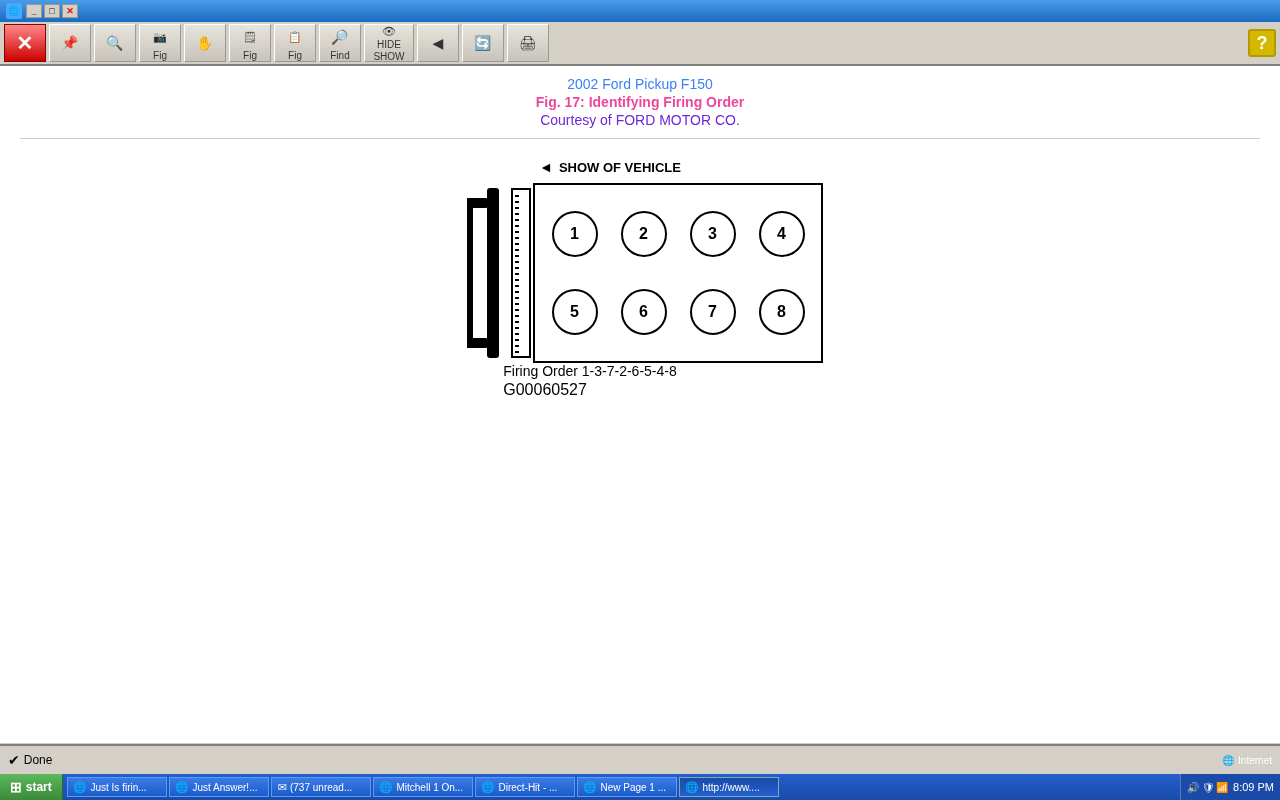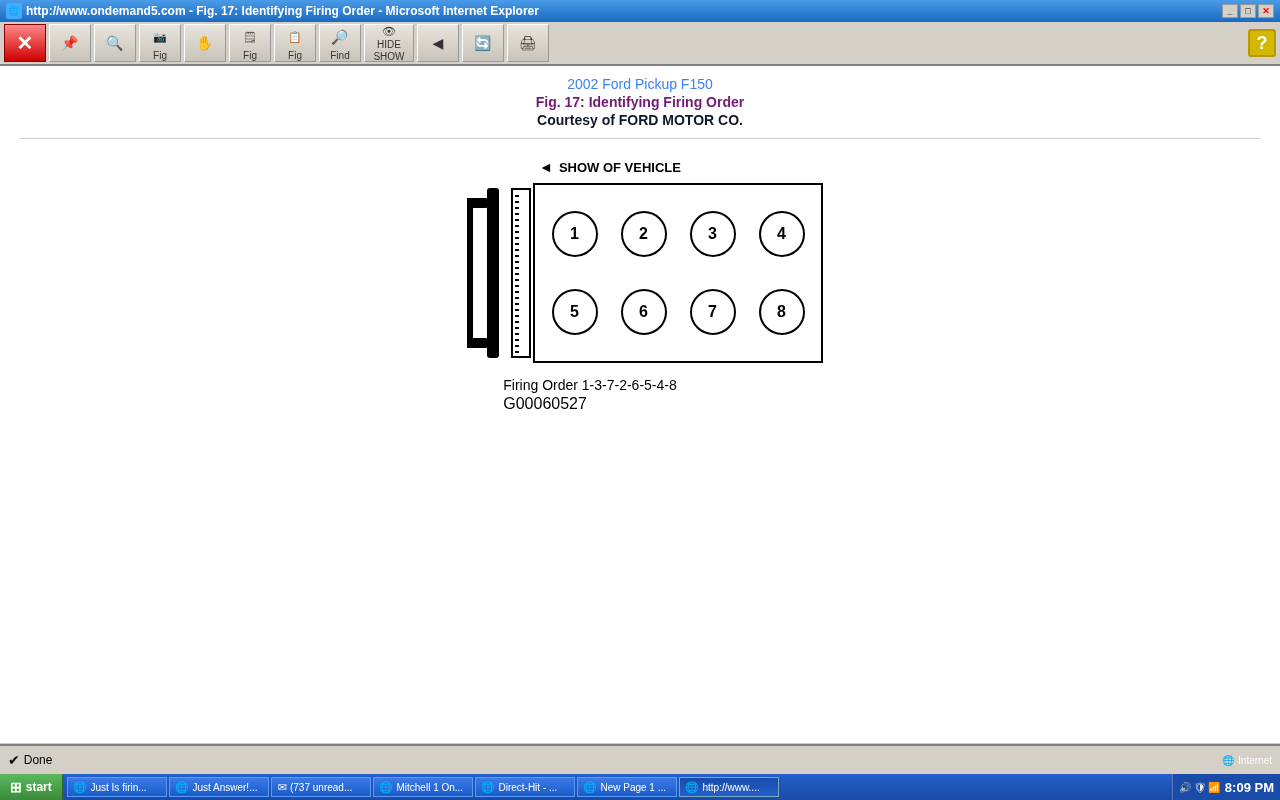--- a/index.html
+++ b/index.html
@@ -70,22 +70,22 @@
       background: #fff;
       height: calc(800px - 22px - 44px - 30px - 26px);
       overflow: auto;
       padding: 10px 20px;
       border-bottom: 1px solid #ccc;
     }
 
     
     .page-header { text-align: center; margin-bottom: 10px; }
     .page-header .title1 { font-size: 14px; font-weight: normal; color: #3b82f6; margin-bottom: 2px; }
-    .page-header .title2 { font-size: 14px; font-weight: bold; color: #701a75; margin-bottom: 2px; }
-    .page-header .title3 { font-size: 14px; font-weight: bold; color: #0f172a; }
+    .page-header .title2 { font-size: 14px; font-weight: bold; color: #ec4899; margin-bottom: 2px; }
+    .page-header .title3 { font-size: 14px; font-weight: normal; color: #6d28d9; }
     .divider { border: none; border-top: 1px solid #ccc; margin: 8px 0; }
 
     
     .diagram-container {
       display: flex; flex-direction: column; align-items: center; margin-top: 20px;
     }
     .front-label {
       font-size: 13px; font-weight: bold; color: #000;
       margin-bottom: 8px; display: flex; align-items: center; gap: 6px;
       margin-left: -60px;
@@ -134,21 +134,21 @@
     }
     .cylinder {
       width: 46px; height: 46px;
       border: 2px solid #000;
       border-radius: 50%;
       display: flex; align-items: center; justify-content: center;
       font-size: 16px; font-weight: bold; color: #000;
     }
 
     .diagram-labels {
-      margin-top: 14px;
+      margin-top: 0;
       text-align: left;
       margin-left: -100px;
     }
     .firing-order-text { font-size: 14px; color: #000; margin-bottom: 2px; }
     .part-number { font-size: 16px; color: #000; }
 
     
     .status-bar {
       background: #d4d0c8;
       height: 30px;
@@ -190,30 +190,29 @@
     .taskbar-item.active {
       background: linear-gradient(to bottom, #1a4ba8, #245fcc);
       border-color: #7ab;
     }
     .taskbar-icon { font-size: 11px; }
     .taskbar-right {
       display: flex; align-items: center; gap: 4px;
       background: #1a4ba8; height: 26px; padding: 0 6px;
       border-left: 1px solid #5a7ab8;
     }
-    .clock { color: white; font-size: 13px; font-weight: bold; }
+    .clock { color: white; font-size: 11px; font-weight: normal; }
     .sys-icons { display: flex; gap: 2px; color: white; font-size: 10px; }
     .internet-icon-area { display: flex; align-items: center; gap: 3px; color: white; font-size: 10px; }
   </style>
 </head>
 <body>
 
 <div class="title-bar">
   <div class="title-bar-icon">🌐</div>
-  <div class="title-bar-text">http://www.ondemand5.com - Fig. 17: Identifying Firing Order - Microsoft Internet Explorer</div>
   <div class="title-bar-buttons">
     <div class="title-btn">_</div>
     <div class="title-btn">□</div>
     <div class="title-btn close" style="color:red; font-weight:bold;">✕</div>
   </div>
 </div>
 
 <div class="toolbar">
 
   <div class="tb-btn" style="background:linear-gradient(to bottom,#f88,#c00);border-color:#800;">

